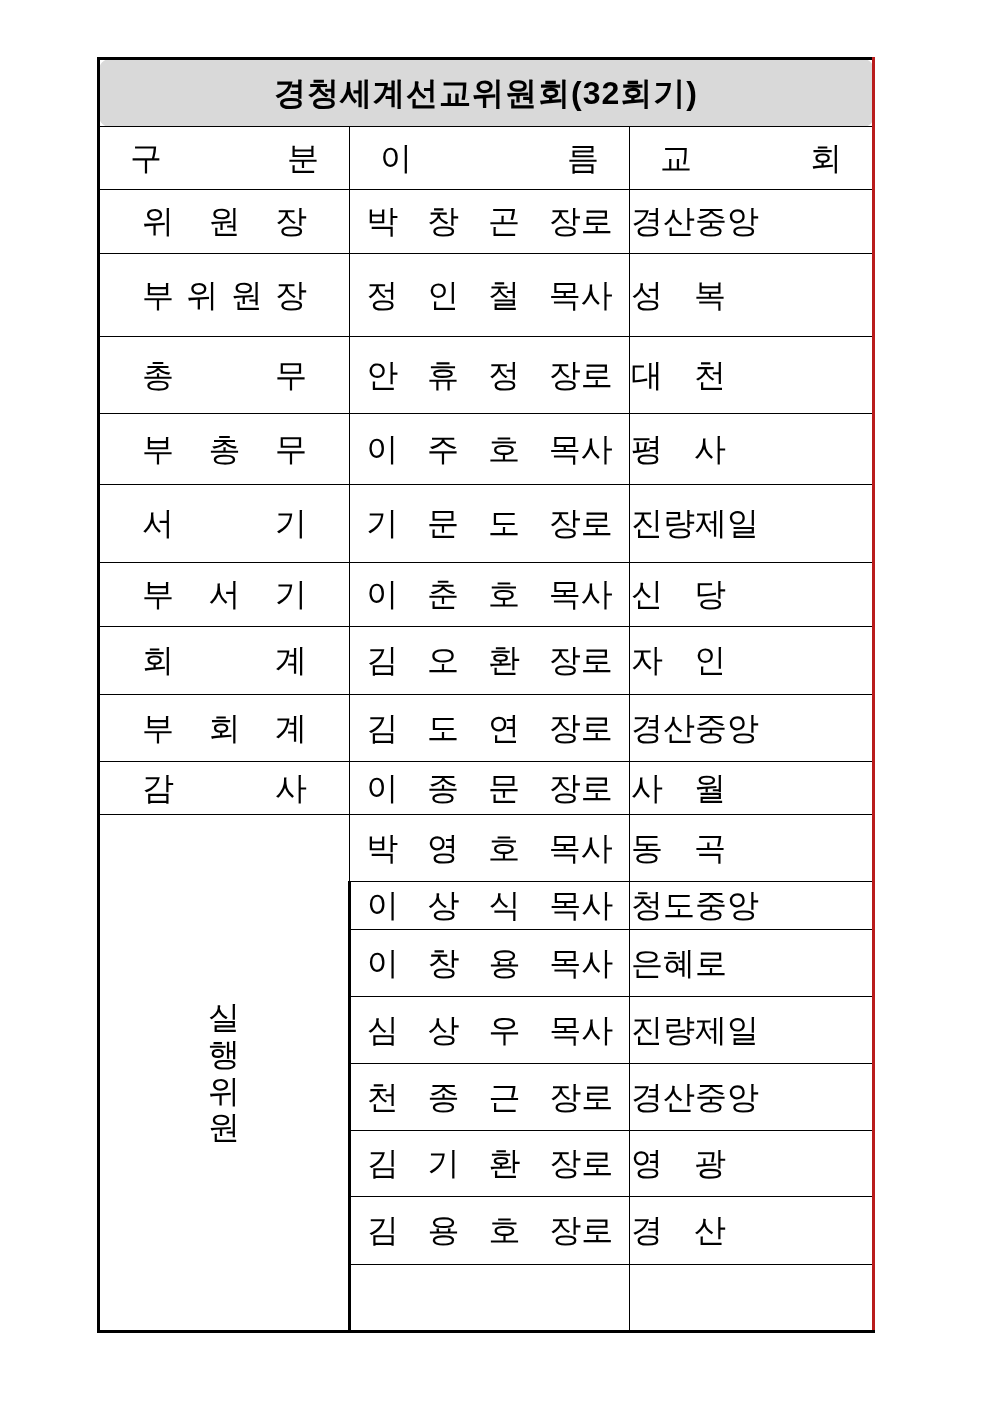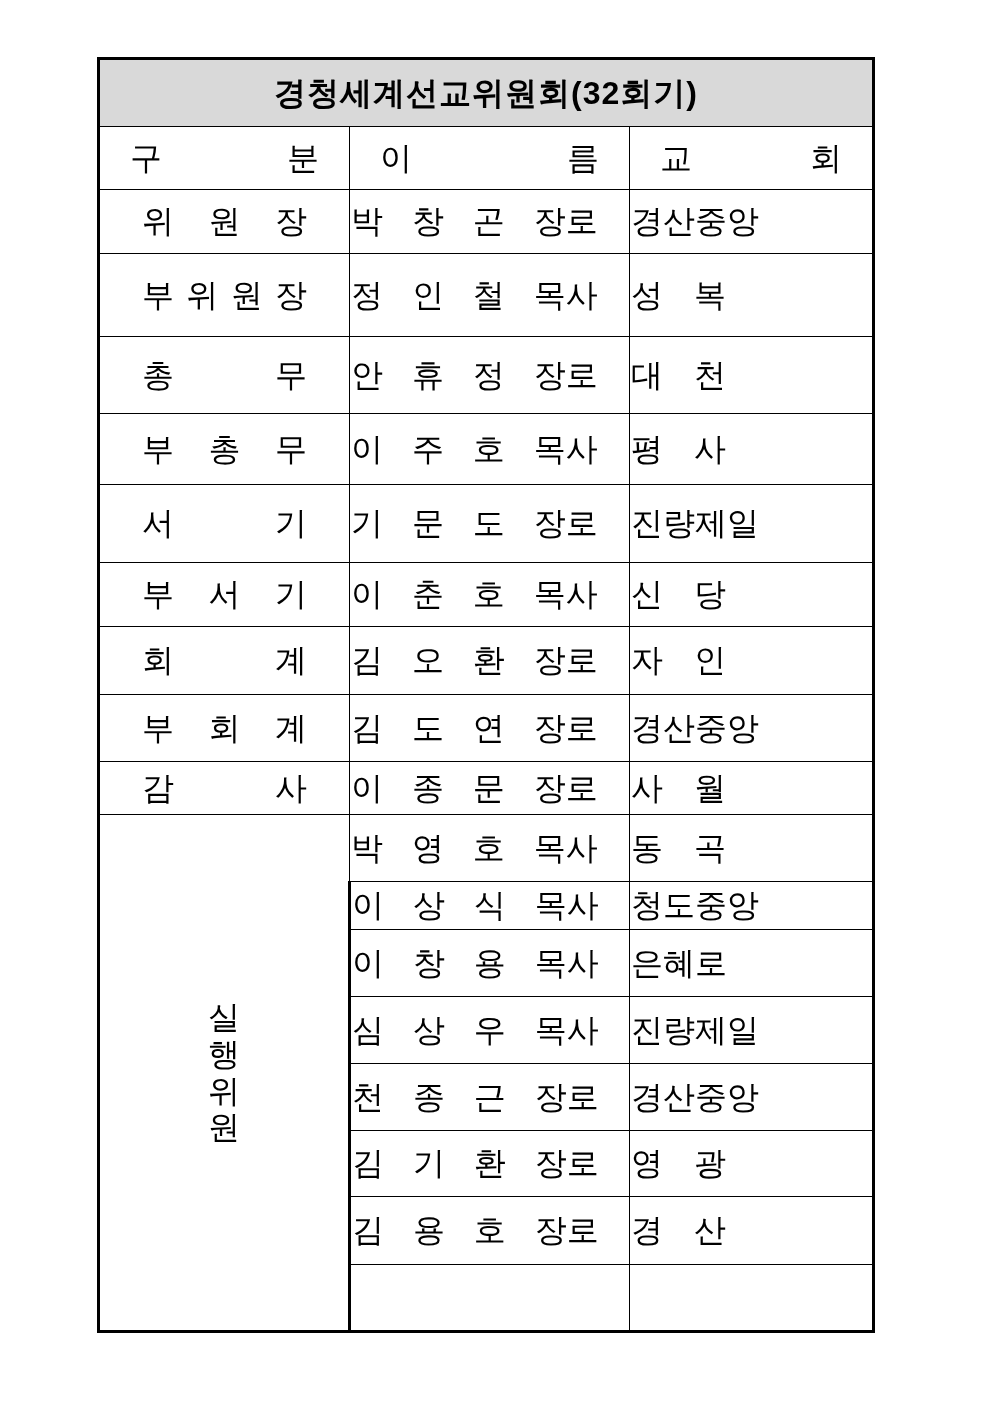--- a/index.html
+++ b/index.html
@@ -30,21 +30,21 @@
     border: 1px solid #000000;
     vertical-align: middle;
     font-size: 32px;
     line-height: 1.15;
     overflow: hidden;
   }
   
   table.roster { border: 3px solid #000000; }
   table.roster tr:first-child td { border-top: 3px solid #000000; }
   table.roster td:first-child { border-left: 3px solid #000000; }
-  table.roster td:last-child { border-right: 1px solid #b91c1c; }
+  table.roster td:last-child { border-right: 3px solid #b91c1c; border-radius: 11px; }
   table.roster tr:last-child td { border-bottom: 3px solid #000000; }
 
   td.title-cell {
     background: #d9d9d9;
     text-align: center;
     font-size: 40px;
     font-weight: 700;
     letter-spacing: 1px;
     border-bottom: 2px solid #000000;
   }
@@ -54,21 +54,21 @@
     padding: 8px 30px;
     border-bottom: 5px double #000000;
   }
   td.pos {
     text-align: justify;
     text-align-last: justify;
     padding: 0 42px;
     font-family: Liberation Serif, serif;
   }
   td.name {
-    text-align: left;
+    text-align: center;
     word-spacing: 20px;
   }
   td.church {
     text-align: left;
     word-spacing: 22px;
   }
   td.exec-label {
     text-align: center;
     white-space: pre;
     line-height: 60px;

